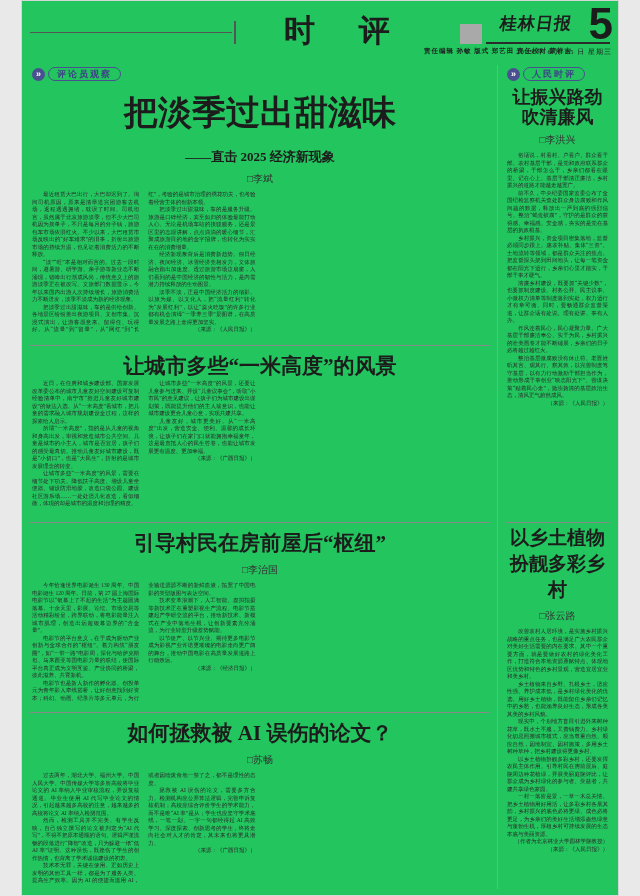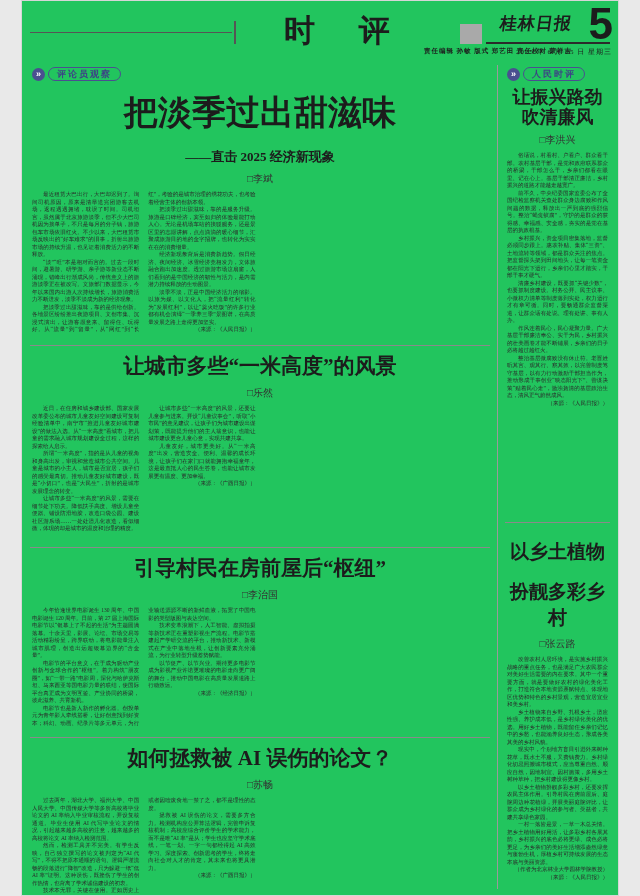--- a/index.html
+++ b/index.html
@@ -46,21 +46,21 @@
   .body p{margin:0;text-indent:2em;}
   .src-1 p:last-child{text-align:right;text-indent:0;}
   .src-2 p:last-child,.src-2 p:nth-last-child(2){text-align:right;text-indent:0;}
   .h-a1{height:150px;}
   .h-a2{height:138px;}
   .h-a3{height:126px;}
   .h-a4{height:116px;}
   .h-r1{height:366px;}
   .h-r2{height:250px;}
   .r-title{font-weight:bold;text-align:center;font-size:18px;line-height:20px;margin-top:6px;}
-  .r-title2{font-weight:bold;text-align:center;font-size:19px;line-height:26px;margin-top:14px;}
+  .r-title2{font-weight:bold;text-align:center;font-size:19px;line-height:26px;}
 </style>
 </head>
 <body>
 
 <div class="sheet">
 
   <div class="header">
     <div class="rule-a"></div>
     <div class="tick"></div>
     <div class="sec-title">时 评</div>
@@ -90,21 +90,20 @@
             <p>把淡季过出甜滋味，靠的是供给创新。各地景区纷纷推出夜游项目、文创市集、沉浸式演出，让游客愿意来、留得住、玩得好。从“流量”到“留量”，从“网红”到“长红”，考验的是城市治理的绣花功夫，也考验着经营主体的创新本领。</p>
             <p>把淡季过出甜滋味，靠的是服务升级。旅游是口碑经济，宾至如归的体验最能打动人心。无论是机场车站的接驳服务，还是景区里的志愿讲解，点点滴滴的暖心细节，汇聚成旅游目的地的金字招牌，也转化为实实在在的消费增量。</p>
             <p>经济新现象背后是消费新趋势。假日经济、夜间经济、冰雪经济竞相发力，文体旅融合跑出加速度。透过旅游市场这扇窗，人们看到的是中国经济的韧性与活力，是内需潜力持续释放的生动图景。</p>
             <p>淡季不淡，正是中国经济活力的缩影。以旅为媒、以文化人，把“流量红利”转化为“发展红利”，以让“羹火吃饭”的许多行业都有机会演绎“一季养三季”景图谱，在高质量发展之路上走得更加坚实。</p>
             <p>（来源：《人民日报》）</p>
           </div>
       </div>
 
       <div class="article sep">
         <div class="a-title t-lg">让城市多些“一米高度”的风景</div>
-        <div class="a-author">□乐然</div>
         <div class="body cols4 src-1 h-a2">
             <p>近日，在住房和城乡建设部、国家发展改革委公布的城市儿童友好空间建设可复制经验清单中，南宁市“推进儿童友好城市建设”的做法入选。从“一米高度”看城市，把儿童的需求融入城市规划建设全过程，这样的探索给人启示。</p>
             <p>所谓“一米高度”，指的是从儿童的视角和身高出发，审视和营造城市公共空间。儿童是城市的小主人，城市是否宜居，孩子们的感受最真切。推动儿童友好城市建设，既是“小切口”，也是“大民生”，折射的是城市发展理念的转变。</p>
             <p>让城市多些“一米高度”的风景，需要在细节处下功夫。降低扶手高度、增设儿童坐便器、铺设防滑地胶，改造口袋公园、建设社区游乐场……一处处适儿化改造，看似细微，体现的却是城市的温度和治理的精度。</p>
             <p>让城市多些“一米高度”的风景，还要让儿童参与进来。开设“儿童议事会”，听取“小市民”的意见建议，让孩子们为城市建设出谋划策，既能提升他们的主人翁意识，也能让城市建设更合儿童心意，实现共建共享。</p>
             <p>儿童友好，城市更美好。从“一米高度”出发，营造安全、便利、温馨的成长环境，让孩子们在家门口就能拥抱幸福童年，这是最直抵人心的民生答卷，也能让城市发展更有温度、更加幸福。</p>
             <p>（来源：《广西日报》）</p>
           </div>
       </div>
 

